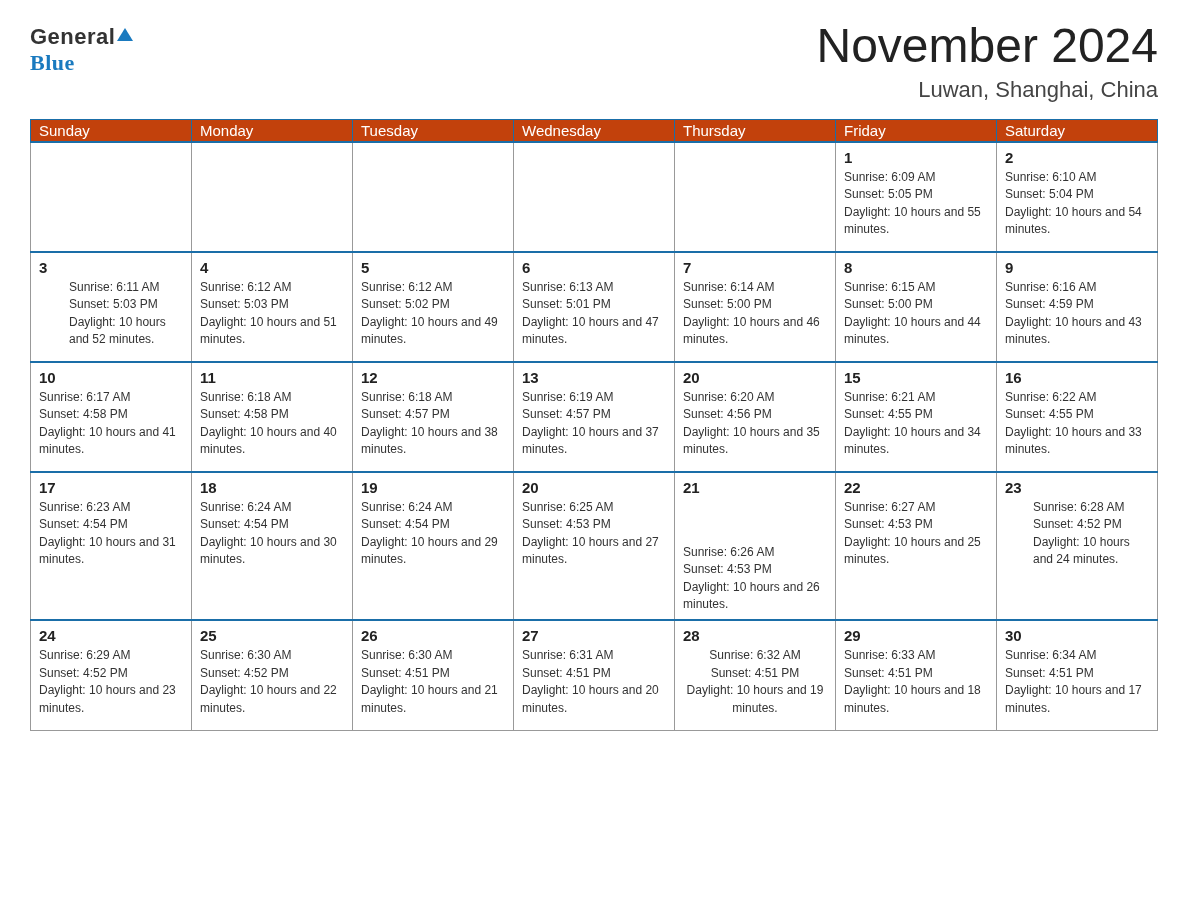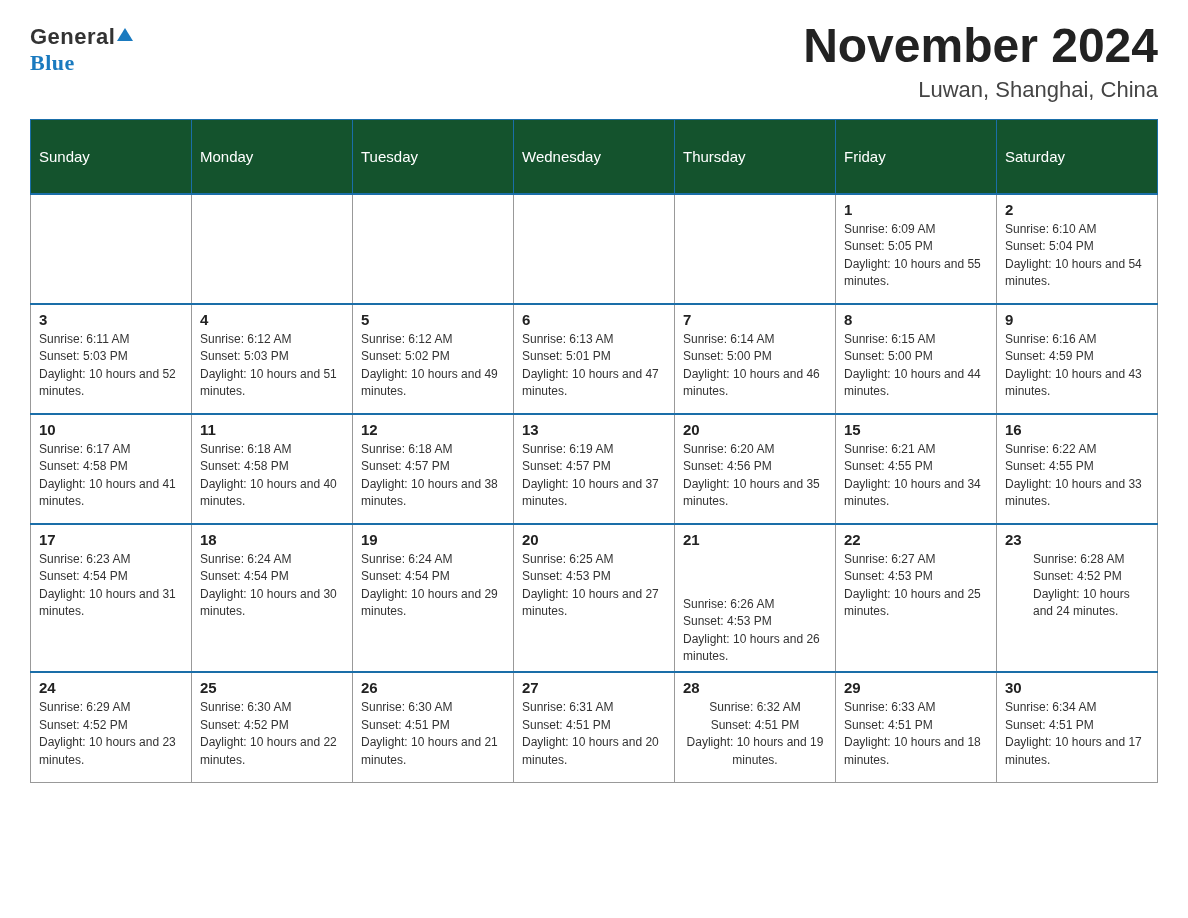--- a/index.html
+++ b/index.html
@@ -45,39 +45,39 @@
       margin-left: 2px;
       vertical-align: middle;
       position: relative;
       top: -3px;
     }
     .title-area {
       text-align: right;
     }
     .calendar-title {
       font-size: 48px;
-      font-weight: 700;
+      font-weight: 400;
       color: #222;
       line-height: 1.1;
       margin-left: 32px;
     }
     .calendar-subtitle {
       font-size: 22px;
       color: #444;
       margin-top: 4px;
     }
     .calendar-table {
       width: 100%;
       border-collapse: collapse;
       table-layout: fixed;
     }
     .calendar-table th {
-      background-color: #14532d;
+      background-color: #c2410c;
       color: #fff;
-      padding: 28px 8px;
+      padding: 2px 8px;
       font-size: 15px;
       font-weight: normal;
       text-align: left;
       border: 1px solid #1a6ea8;
     }
     .calendar-table td {
       border: 1px solid #999;
       vertical-align: top;
       padding: 6px 8px;
       height: 110px;
@@ -153,21 +153,21 @@
         <td>
           <div class="day-number">2</div>
           <div class="day-info" style="white-space: pre-line;">Sunrise: 6:10 AM
 Sunset: 5:04 PM
 Daylight: 10 hours and 54 minutes.</div>
         </td>
       </tr>
       <tr>
         <td>
           <div class="day-number">3</div>
-          <div class="day-info" style="white-space: pre-line;">Sunrise: 6:11 AM
+          <div class="day-info" style="white-space: pre-line; margin-left: 30px;">Sunrise: 6:11 AM
 Sunset: 5:03 PM
 Daylight: 10 hours and 52 minutes.</div>
         </td>
         <td>
           <div class="day-number">4</div>
           <div class="day-info" style="white-space: pre-line;">Sunrise: 6:12 AM
 Sunset: 5:03 PM
 Daylight: 10 hours and 51 minutes.</div>
         </td>
         <td>

